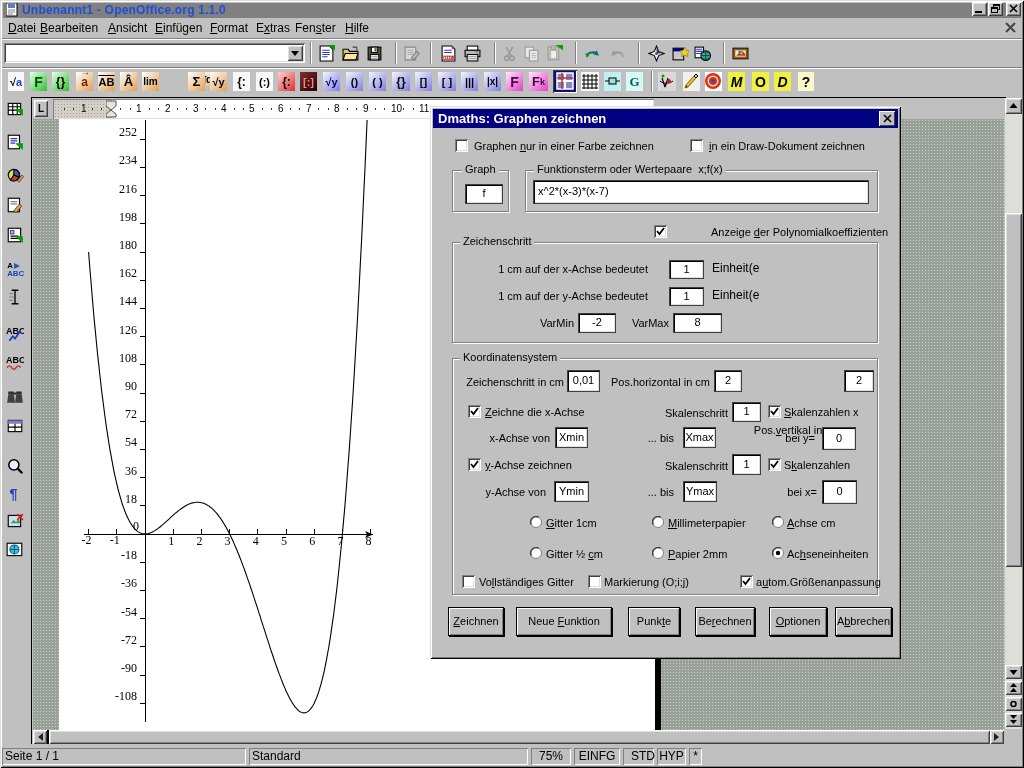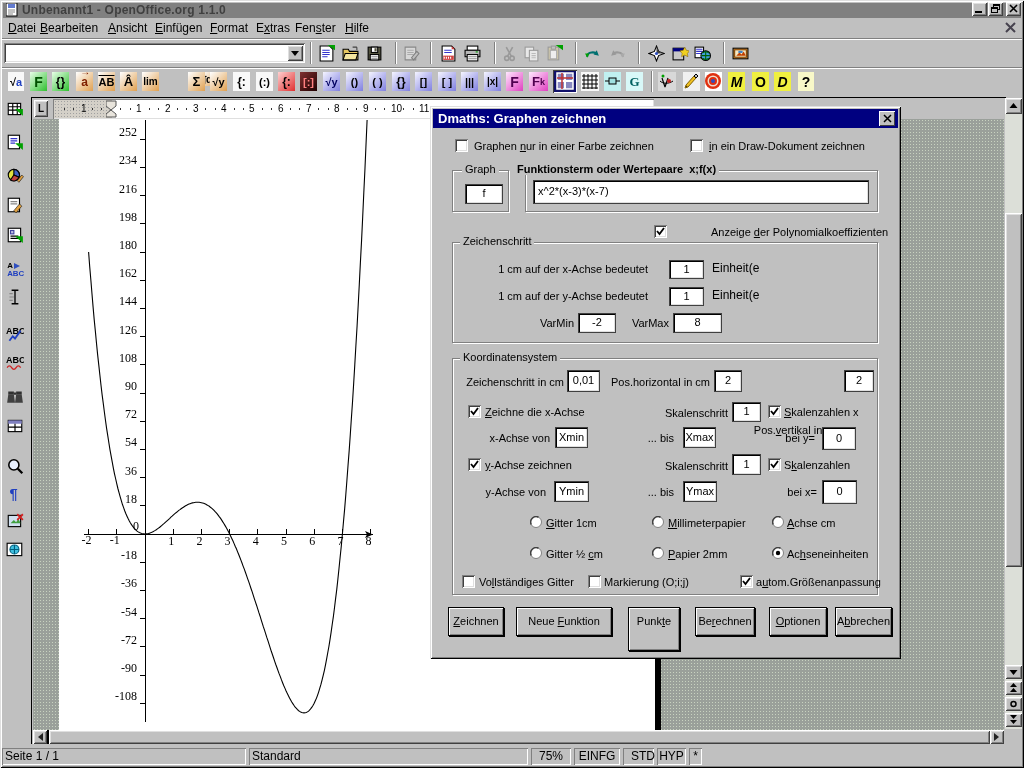--- a/index.html
+++ b/index.html
@@ -21,21 +21,21 @@
 <div class="abs" style="left:0;top:0;width:1024px;height:768px;box-shadow:inset 1px 1px 0 #dfdfdf,inset -1px -1px 0 #000,inset 2px 2px 0 #fff,inset -2px -2px 0 #808080;z-index:50;pointer-events:none;"></div>
 
 <div class="abs" style="left:3px;top:3px;width:1018px;height:15px;background:#808080;"></div>
 <div class="abs" style="left:6px;top:3px;width:13px;height:14px;">
     <svg width="13" height="14" viewBox="0 0 13 14">
       <rect x="0" y="0" width="11" height="13" fill="#fff" stroke="#000"></rect>
       <path d="M2 2 h7 M2 4 h7" stroke="#3050c0" stroke-width="1.4"></path>
       <path d="M2 7 h7 M2 9 h7 M2 11 h5" stroke="#888"></path>
     </svg>
   </div>
-<div class="abs" style="left:22px;top:2px;height:16px;line-height:16px;font-size:12px;font-weight:bold;color:#404040;letter-spacing:0.2px;">Unbenannt1 - OpenOffice.org 1.1.0</div>
+<div class="abs" style="left:22px;top:2px;height:16px;line-height:16px;font-size:12px;font-weight:bold;color:#1d4ed8;letter-spacing:0.2px;">Unbenannt1 - OpenOffice.org 1.1.0</div>
 <div class="abs btn3d" style="left:972px;top:2px;width:15px;height:14px;">
     <div class="abs" style="left:3px;top:9px;width:7px;height:2px;background:#000;"></div>
   </div>
 <div class="abs btn3d" style="left:988px;top:2px;width:15px;height:14px;">
  <div class="abs" style="left:5px;top:2px;width:7px;height:6px;border:1px solid #000;border-top-width:2px;"></div>
  <div class="abs" style="left:3px;top:5px;width:7px;height:6px;border:1px solid #000;border-top-width:2px;background:#c0c0c0;"></div>
 </div>
 <div class="abs btn3d" style="left:1006px;top:2px;width:15px;height:14px;">
     <svg width="9" height="9" viewBox="0 0 9 9" style="margin:2px auto 0;">
       <path d="M1 1 L8 8 M8 1 L1 8" stroke="#000" stroke-width="1.6"></path>
@@ -553,21 +553,21 @@
       </svg>
     </div>
     <div class="abs cb" style="left:455px;top:139px;"></div>
     <div class="abs dlbl" style="left:474px;top:140px;">Graphen <u>n</u>ur in einer Farbe zeichnen</div>
     <div class="abs cb" style="left:690px;top:139px;"></div>
     <div class="abs dlbl" style="left:709px;top:140px;"><u>i</u>n ein Draw-Dokument zeichnen</div>
     <div class="abs" style="left:452px;top:170px;width:57px;height:42px;border:1px solid #808080;box-shadow:inset 1px 1px 0 #fff, 1px 1px 0 #fff;"></div>
     <div class="abs dlbl" style="left:462px;top:163px;background:#c0c0c0;padding:0 3px;">Graph</div>
     <div class="abs field" style="left:465px;top:184px;width:38px;height:20px;text-align:center;line-height:17px;font-size:11px;">f</div>
     <div class="abs" style="left:525px;top:170px;width:353px;height:42px;border:1px solid #808080;box-shadow:inset 1px 1px 0 #fff, 1px 1px 0 #fff;"></div>
-    <div class="abs dlbl" style="left:514px;top:163px;background:#c0c0c0;padding:0 3px;font-weight:bold;">Funktionsterm oder Wertepaare&nbsp; x;f(x)</div>
+    <div class="abs dlbl" style="left:534px;top:163px;background:#c0c0c0;padding:0 3px;">Funktionsterm oder Wertepaare&nbsp; x;f(x)</div>
     <div class="abs field" style="left:533px;top:180px;width:336px;height:24px;text-align:left;padding-left:4px;line-height:21px;font-size:11px;">x^2*(x-3)*(x-7)</div>
     <div class="abs cb" style="left:654px;top:225px;">
       <svg width="13" height="13" viewBox="0 0 13 13">
         <path d="M3 6 l2.5 3 l4.5 -6" stroke="#000" stroke-width="1.8" fill="none"></path>
       </svg>
     </div>
     <div class="abs dlbl" style="left:671px;top:226px;margin-left:40px;">Anzeige <u>d</u>er Polynomialkoeffizienten</div>
     <div class="abs" style="left:452px;top:242px;width:426px;height:101px;border:1px solid #808080;box-shadow:inset 1px 1px 0 #fff, 1px 1px 0 #fff;"></div>
     <div class="abs dlbl" style="left:460px;top:235px;background:#c0c0c0;padding:0 3px;">Zeichenschritt</div>
     <div class="abs dlbl" style="left:428px;top:263px;width:220px;text-align:right;">1 cm auf der x-Achse bedeutet</div>
@@ -664,17 +664,17 @@
     <div class="abs cb" style="left:588px;top:575px;"></div>
     <div class="abs dlbl" style="left:604px;top:576px;">Markierung (O;i;<u>j</u>)</div>
     <div class="abs cb" style="left:740px;top:575px;">
       <svg width="13" height="13" viewBox="0 0 13 13">
         <path d="M3 6 l2.5 3 l4.5 -6" stroke="#000" stroke-width="1.8" fill="none"></path>
       </svg>
     </div>
     <div class="abs dlbl" style="left:756px;top:576px;">a<u>u</u>tom.Größenanpassung</div>
     <div class="abs" style="left:448px;top:607px;width:56px;height:29px;background:#c0c0c0;border:1px solid #000;box-shadow:1px 1px 0 #000,inset 1px 1px 0 #fff,inset -1px -1px 0 #808080;text-align:center;line-height:27px;font-size:11px;"><u>Z</u>eichnen</div>
     <div class="abs" style="left:516px;top:607px;width:96px;height:29px;background:#c0c0c0;border:1px solid #000;box-shadow:1px 1px 0 #000,inset 1px 1px 0 #fff,inset -1px -1px 0 #808080;text-align:center;line-height:27px;font-size:11px;">Neue <u>F</u>unktion</div>
-    <div class="abs" style="left:628px;top:607px;width:52px;height:44px;background:#c0c0c0;border:1px solid #000;box-shadow:1px 1px 0 #000,inset 1px 1px 0 #fff,inset -1px -1px 0 #808080;text-align:center;line-height:27px;font-size:11px;">Punk<u>t</u>e</div>
+    <div class="abs" style="left:628px;top:607px;width:52px;height:29px;background:#c0c0c0;border:1px solid #000;box-shadow:1px 1px 0 #000,inset 1px 1px 0 #fff,inset -1px -1px 0 #808080;text-align:center;line-height:27px;font-size:11px;">Punk<u>t</u>e</div>
     <div class="abs" style="left:695px;top:607px;width:60px;height:29px;background:#c0c0c0;border:1px solid #000;box-shadow:1px 1px 0 #000,inset 1px 1px 0 #fff,inset -1px -1px 0 #808080;text-align:center;line-height:27px;font-size:11px;">Be<u>r</u>echnen</div>
     <div class="abs" style="left:769px;top:607px;width:58px;height:29px;background:#c0c0c0;border:1px solid #000;box-shadow:1px 1px 0 #000,inset 1px 1px 0 #fff,inset -1px -1px 0 #808080;text-align:center;line-height:27px;font-size:11px;"><u>O</u>ptionen</div>
     <div class="abs" style="left:835px;top:607px;width:57px;height:29px;background:#c0c0c0;border:1px solid #000;box-shadow:1px 1px 0 #000,inset 1px 1px 0 #fff,inset -1px -1px 0 #808080;text-align:center;line-height:27px;font-size:11px;">A<u>b</u>brechen</div>
 </div>
 
 </body></html>

